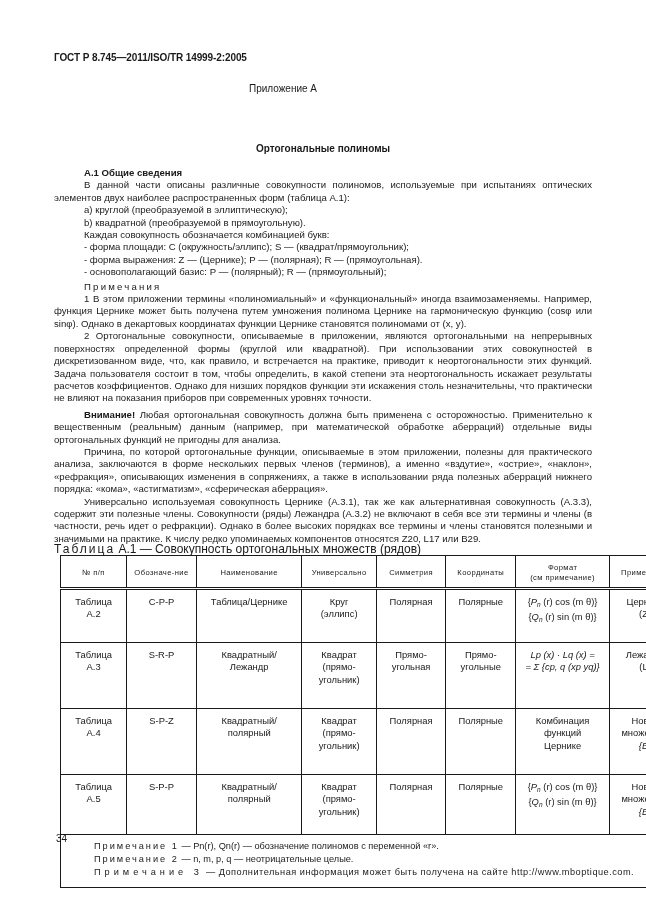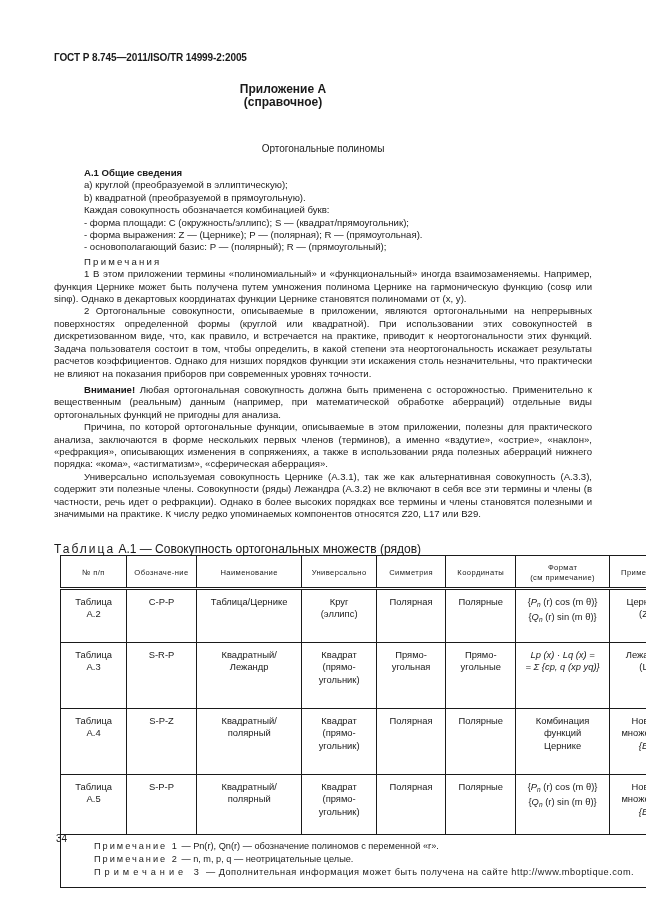--- a/index.html
+++ b/index.html
@@ -11,25 +11,25 @@
     font-size: 9.6px;
     line-height: 12.4px;
     overflow: hidden;
   }
   .header-code {
     position: absolute; left: 54px; top: 52px;
     font-weight: bold; font-size: 10px; letter-spacing: -0.1px;
   }
   .appendix {
     position: absolute; left: 0; width: 566px; top: 83px;
-    text-align: center; font-weight: bold; font-size: 12px; line-height: 12.5px;
+    text-align: center; font-weight: normal; font-size: 10px; line-height: 12.5px;
   }
   .title {
     position: absolute; left: 0; width: 646px; top: 143px;
-    text-align: center; font-weight: normal; font-size: 10px;
+    text-align: center; font-weight: bold; font-size: 10px;
   }
   .content {
     position: absolute; left: 54px; width: 538px; top: 167px;
   }
   .section-heading { font-weight: bold; padding-left: 30px; }
   p { text-align: justify; }
   .indent { text-indent: 30px; }
   .line { padding-left: 30px; }
   .spaced { letter-spacing: 2.2px; }
   .notes-head { padding-left: 30px; letter-spacing: 2.2px; margin-top: 2px; }
@@ -61,27 +61,27 @@
   .formula { white-space: nowrap; }
   .page-number { position: absolute; left: 56px; top: 833px; font-size: 10px; }
 </style>
 </head>
 <body>
 
 <div class="header-code">ГОСТ Р 8.745—2011/ISO/TR 14999-2:2005</div>
 
 <div class="appendix">
   <div>Приложение А</div>
-  <div>(справочное)</div>
 </div>
 
 <div class="title">Ортогональные полиномы</div>
 
 <div class="content">
   <div class="section-heading">А.1 Общие сведения</div>
+  <p class="indent">В данной части описаны различные совокупности полиномов, используемые при испытаниях оптических элементов двух наиболее распространенных форм (таблица А.1):</p>
   <div class="line">а) круглой (преобразуемой в эллиптическую);</div>
   <div class="line">b) квадратной (преобразуемой в прямоугольную).</div>
   <div class="line">Каждая совокупность обозначается комбинацией букв:</div>
   <div class="line">- форма площади: С (окружность/эллипс); S — (квадрат/прямоугольник);</div>
   <div class="line">- форма выражения: Z — (Цернике); Р — (полярная); R — (прямоугольная).</div>
   <div class="line">- основополагающий базис: Р — (полярный);  R — (прямоугольный);</div>
   <div class="notes-head">Примечания</div>
   <p class="indent">1 В этом приложении термины «полиномиальный» и «функциональный» иногда взаимозаменяемы. Например, функция Цернике может быть получена путем умножения полинома Цернике на гармоническую функцию (cosφ или sinφ). Однако в декартовых координатах функции Цернике становятся полиномами от (x, y).</p>
   <p class="indent">2 Ортогональные совокупности, описываемые в приложении, являются ортогональными на непрерывных поверхностях определенной формы (круглой или квадратной). При использовании этих совокупностей в дискретизованном виде, что, как правило, и встречается на практике, приводит к неортогональности этих функций. Задача пользователя состоит в том, чтобы определить, в какой степени эта неортогональность искажает результаты расчетов коэффициентов. Однако для низших порядков функции эти искажения столь незначительны, что практически не влияют на показания приборов при современных уровнях точности.</p>
   <div class="gap"></div>

